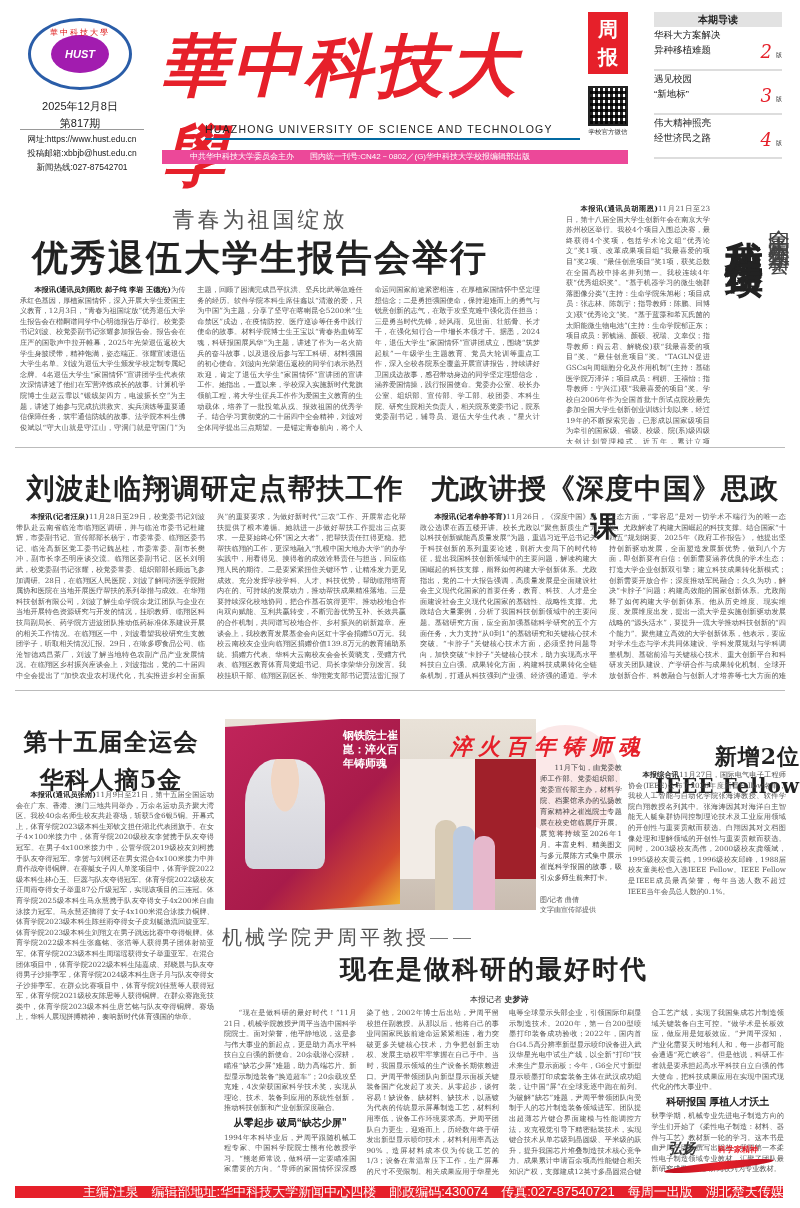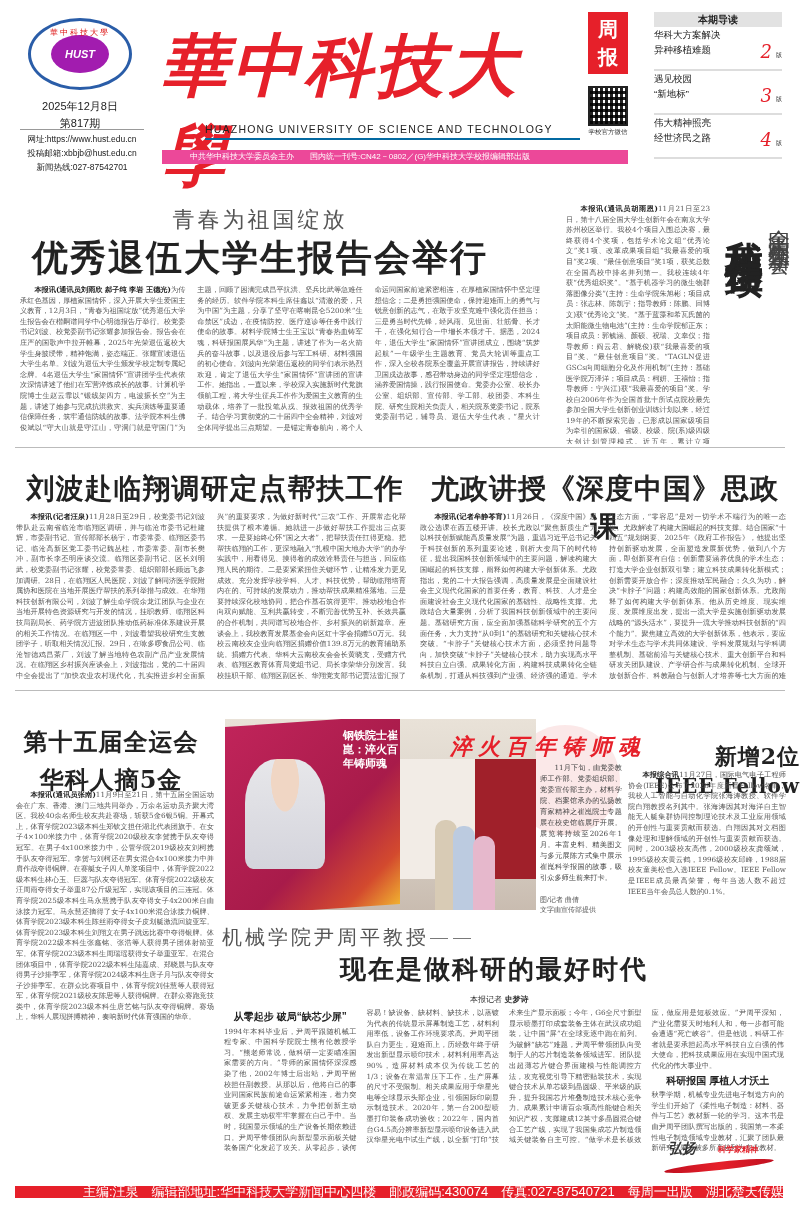--- a/index.html
+++ b/index.html
@@ -176,20 +176,21 @@
   <b>本报综合讯</b><span>11月27日，国际电气电子工程师协会(IEEE)公布了2026年度新晋Fellow名单，我校人工智能与自动化学院张海涛教授、软件学院白翔教授名列其中。张海涛因其对海洋自主智能无人艇集群协同控制理论技术及工业应用领域的开创性与重要贡献而获选。白翔因其对文档图像处理和理解领域的开创性与重要贡献而获选。同时，2003级校友高伟，2000级校友龚颂斌，1995级校友黄云鹤，1996级校友邱峰，1988届校友童美松也入选IEEE Fellow。IEEE Fellow是IEEE成员最高荣誉，每年当选人数不超过IEEE当年会员总人数的0.1%。</span>
 </div>
 
 <div class="abs kicker" style="left:222px;top:924px;font-size:20px;text-align:center;">机械学院尹周平教授——</div>
 <div class="abs headline" style="left:340px;top:952px;font-size:26px;text-align:left;">现在是做科研的最好时代</div>
 <div class="abs" style="left:470px;top:994px;font-size:8px;color:#333;">
   <span>本报记者</span>
   <b>史梦诗</b>
 </div>
 <div class="abs body-text" style="left:224px;top:1008px;width:560px;height:176px;column-count:4;column-gap:10px;">
+  <span>“现在是做科研的最好时代！”11月21日，机械学院教授尹周平当选中国科学院院士。面对荣誉，他平静地说，这是参与伟大事业的新起点，更是助力高水平科技自立自强的新使命。20余载潜心深耕，瞄准“缺芯少屏”难题，助力高端芯片、新型显示制造装备“换道超车”；20余载攻坚克难，4次荣获国家科学技术奖，实现从理论、技术、装备到应用的系统性创新，推动科技创新和产业创新深度融合。</span>
   <div class="sub" style="text-indent:0;margin:4px 0;">从零起步 破局“缺芯少屏”</div>
   <span>1994年本科毕业后，尹周平跟随机械工程专家、中国科学院院士熊有伦教授学习。“熊老师常说，做科研一定要瞄准国家需要的方向。”导师的家国情怀深深感染了他，2002年博士后出站，尹周平留校担任副教授。从那以后，他将自己的事业同国家民族前途命运紧紧相连，着力突破更多关键核心技术，力争把创新主动权、发展主动权牢牢掌握在自己手中。当时，我国显示领域的生产设备长期依赖进口。尹周平带领团队向新型显示面板关键装备国产化发起了攻关。从零起步，谈何容易！缺设备、缺材料、缺技术，以蒸镀为代表的传统显示屏幕制造工艺，材料利用率低，设备工作环境要求高。尹周平团队自力更生，迎难而上，历经数年终于研发出新型显示喷印技术，材料利用率高达90%，造屏材料成本仅为传统工艺的1/3；设备在常温常压下工作，生产屏幕的尺寸不受限制。相关成果应用于华星光电等全球显示头部企业，引领国际印刷显示制造技术。2020年，第一台200型喷墨打印装备成功验收；2022年，国内首台G4.5高分辨率新型显示喷印设备进入武汉华星光电中试生产线，以全新“打印”技术来生产显示面板；今年，G6全尺寸新型显示喷墨打印成套装备主体在武汉成功组装，让中国“屏”在全球竞逐中跑在前列。为破解“缺芯”难题，尹周平带领团队向受制于人的芯片制造装备领域进军。团队提出超薄芯片键合界面建模与性能调控方法，攻克视觉引导下精密贴装技术，实现键合技术从单芯级到晶圆级、平米级的跃升，提升我国芯片堆叠制造技术核心竞争力。成果累计申请百余项高性能键合相关知识产权，支撑建成12英寸多晶圆混合键合工艺产线，实现了我国集成芯片制造领域关键装备自主可控。“做学术是长板效应，做应用是短板效应。”尹周平深知，产业化需要天时地利人和，每一步都可能会遭遇“死亡峡谷”。但是他说，科研工作者就是要承担起高水平科技自立自强的伟大使命，把科技成果应用在实现中国式现代化的伟大事业中。</span>
   <div class="sub" style="text-indent:0;margin:4px 0;">科研报国 厚植人才沃土</div>
   <span>秋季学期，机械专业先进电子制造方向的学生们开始了《柔性电子制造：材料、器件与工艺》教材新一轮的学习。这本书是由尹周平团队撰写出版的，我国第一本柔性电子制造领域专业教材，汇聚了团队最新研究成果，被多所高校列为专业教材。</span>
   
 </div>
 
 <div class="abs hongyang">
   <span class="cal">弘扬</span>
   <span class="lbl">科学家精神</span>

